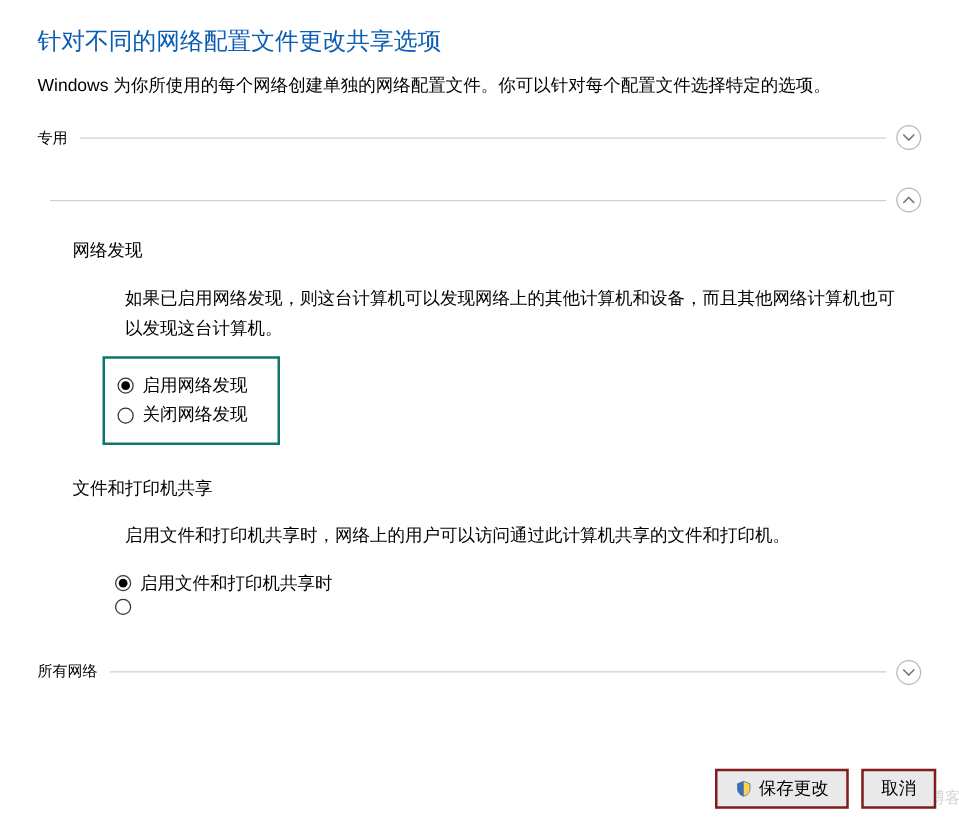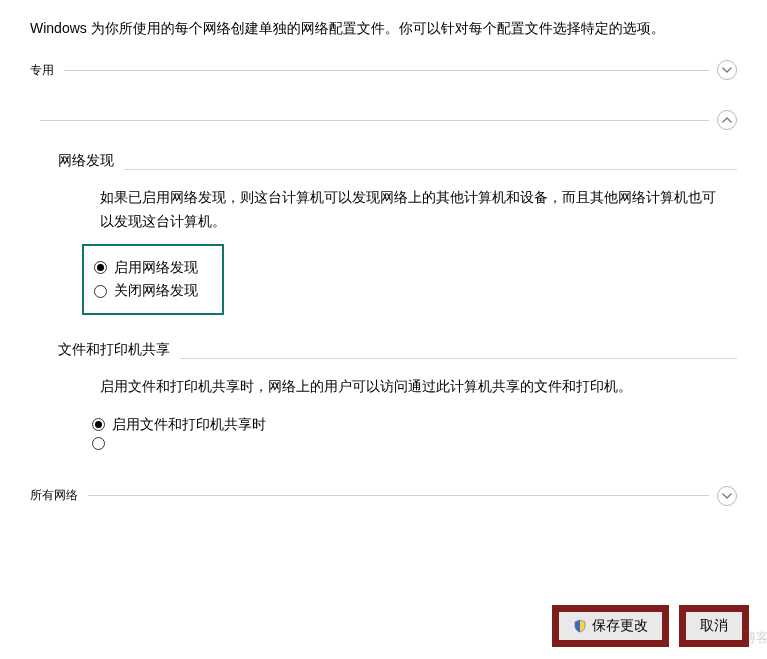--- a/index.html
+++ b/index.html
@@ -61,22 +61,23 @@
     .section-body {
       padding-left: 28px;
       padding-top: 14px;
       padding-bottom: 18px;
     }
     .subsection {
       margin-bottom: 18px;
     }
     .subsection-header {
       display: flex;
-      align-items: flex-end;
+      align-items: flex-start;
       margin-bottom: 16px;
+      flex-direction: column;
     }
     .subsection-title {
       font-size: 14px;
       white-space: nowrap;
     }
     .subsection-line {
       flex: 1;
       border-bottom: 1px solid #d8d8d8;
       margin-left: 10px;
     }
@@ -127,21 +128,21 @@
     .footer {
       position: absolute;
       bottom: 12px;
       right: 18px;
       display: flex;
       gap: 10px;
       align-items: center;
     }
     .btn {
       background: #e9e9e9;
-      border: 7px solid #7f1d1d;
+      border: 2px solid #7f1d1d;
       padding: 5px 14px;
       font-size: 14px;
       font-family: inherit;
       cursor: pointer;
       display: inline-flex;
       align-items: center;
       gap: 5px;
     }
     .shield {
       width: 14px;
@@ -154,20 +155,21 @@
       color: #d4d4d4;
       font-size: 13px;
       pointer-events: none;
       z-index: -1;
     }
   </style>
 </head>
 <body>
 
 <div class="container">
+  <h1 class="page-title">针对不同的网络配置文件更改共享选项</h1>
   <div class="subtitle">Windows 为你所使用的每个网络创建单独的网络配置文件。你可以针对每个配置文件选择特定的选项。</div>
 
   <div class="section-header">
     <span class="section-title">专用</span>
     <span class="section-line"></span>
     <span class="chevron">
       <svg viewBox="0 0 10 6">
           <path d="M1 1 L5 5 L9 1" stroke="#7a7a7a" stroke-width="1.4" fill="none" stroke-linecap="round"></path>
         </svg>
     </span>

